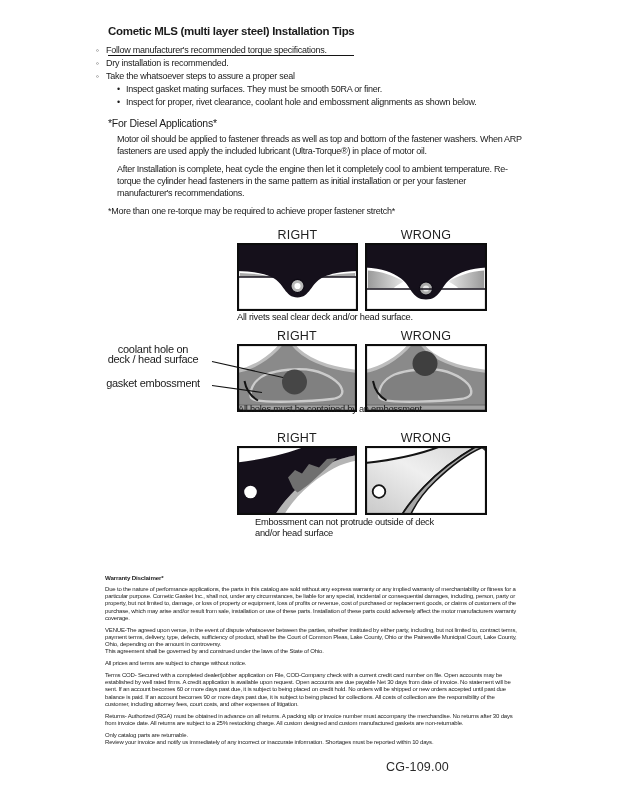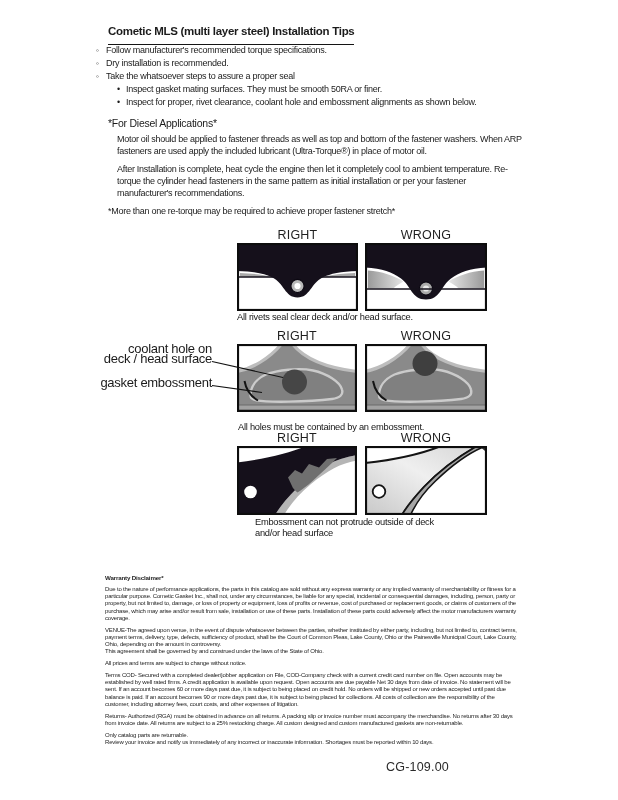--- a/index.html
+++ b/index.html
@@ -6,43 +6,43 @@
   .page {
     position:relative; width:618px; height:800px; margin:0 auto;
     background:#ffffff; overflow:hidden;
     font-family:"Liberation Sans","DejaVu Sans",sans-serif;
     color:#1b1b1b;
   }
   .abs { position:absolute; }
 
   .title {
     left:108px; top:25px; font-size:11.5px; font-weight:bold;
-    letter-spacing:-0.3px; border-bottom:1.6px solid #141414; padding-bottom:7px;
+    letter-spacing:-0.3px; border-bottom:1.6px solid #141414; padding-bottom:18px;
     white-space:nowrap;
   }
 
   .tips { left:96px; top:44px; width:424px; font-size:9px; letter-spacing:-0.25px; }
   .tip-row { display:flex; line-height:13px; }
   .tip-row .marker { width:10px; flex:0 0 10px; text-align:left; font-size:8px; }
   .tip-row.sub { padding-left:21px; }
   .tip-row.sub .marker { width:9px; flex:0 0 9px; font-size:9px; }
 
   .diesel-h { left:108px; top:117px; font-size:10.5px; font-weight:normal; letter-spacing:-0.25px; }
   .para { left:117px; width:406px; font-size:9px; line-height:12.2px; letter-spacing:-0.28px; }
   .p1 { top:133px; }
   .p2 { top:163px; }
   .note { left:108px; top:206px; font-size:9px; letter-spacing:-0.28px; }
 
   .dlabel { width:121px; text-align:center; font-size:12.5px; font-weight:500;
             letter-spacing:0.2px; color:#1f1f1f; line-height:13px; }
   .dbox svg { display:block; width:100%; height:100%; }
   .caption { font-size:9.3px; letter-spacing:-0.25px; line-height:10.8px; color:#161616; }
 
-  .side-labels { left:94px; top:344px; width:118px; text-align:right;
-                 font-size:13px; line-height:10.2px; letter-spacing:-0.28px; }
+  .side-labels { left:94px; top:344px; width:118px; text-align:center;
+                 font-size:11px; line-height:10.2px; letter-spacing:-0.28px; }
   .side-labels .gap { margin-top:14px; }
 
   .pointer-overlay { left:96px; top:330px; width:210px; height:92px; pointer-events:none; z-index:5; }
 
   .disc { left:105px; top:574px; width:414px; font-size:6px; line-height:7.15px;
           letter-spacing:-0.18px; color:#242424; }
   .disc .dh { font-size:6.2px; font-weight:bold; margin:0 0 5px 0; }
   .disc p { margin:0 0 4.8px 0; }
   .disc p.tight { margin:0; }
 
@@ -157,21 +157,21 @@
       <path d="M0,27.5 C15,24.5 33,15 45.5,0" stroke="#bdbdbd" stroke-width="3.2" fill="none"></path>
       <path d="M56.5,0 C68,14.5 91,24 122,27.5" stroke="#bdbdbd" stroke-width="3.2" fill="none"></path>
       <rect x="0" y="61" width="122" height="4" fill="#a2a2a2"></rect>
       <line x1="0" y1="61" x2="122" y2="61" stroke="#6a6a6a" stroke-width="1"></line>
       <path d="M14,51.5 C14,43 19.5,35 29.5,30.5 C40.5,26 63,23.5 77,26.5 C91,29.5 104,38 106,45.5 C107.5,50.5 104,54 96,55 C71,58.2 31,58.4 20,56.4 C15.5,55.4 14,54 14,51.5 Z" fill="#808080" stroke="#cbcbcb" stroke-width="2.4"></path>
       <path d="M8,37 C9.5,45 13.5,52 21.5,56.5" stroke="#141414" stroke-width="2" fill="none"></path>
       <circle cx="60" cy="19.5" r="12.5" fill="#3f3f3f"></circle>
       <rect x="1" y="1" width="120" height="66" fill="none" stroke="#0d0d0d" stroke-width="2.2"></rect>
     </svg>
   </div>
-  <div class="abs caption" style="left:238px;top:422px;">All holes must be contained by an embossment.</div>
+  <div class="abs caption" style="left:238px;top:404px;">All holes must be contained by an embossment.</div>
 
   <div class="abs dlabel" style="left:237px;top:432px;width:120px;">RIGHT</div>
   <div class="abs dlabel" style="left:365px;top:432px;width:122px;">WRONG</div>
 
   <div class="abs dbox" style="left:237px;top:446px;width:120px;height:69px;">
     <svg viewBox="0 0 120 69">
       <rect width="120" height="69" fill="#ffffff"></rect>
       <path d="M120,9 C97,13 80,22 64,38 C52,50 44,59 38,69 L47,69 C54,57 63,47 74,38 C90,25 104,17 120,14.5 Z" fill="#b5b5b5"></path>
       <path d="M0,16.5 C26,13.5 51,7.5 69,0 L120,0 L120,9 C97,13 80,22 64,38 C52,50 44,59 38,69 L0,69 Z" fill="#15101b"></path>
       <path d="M55,40 L51,31.5 L58,24 L65,27.5 L72,18 L82,21.5 L90,13 L100,12 C93,19 84,27 75,35.5 C70,40 65,43.5 60.5,46.5 C57.5,44 55.5,42 55,40 Z" fill="#6f6f6f"></path>

